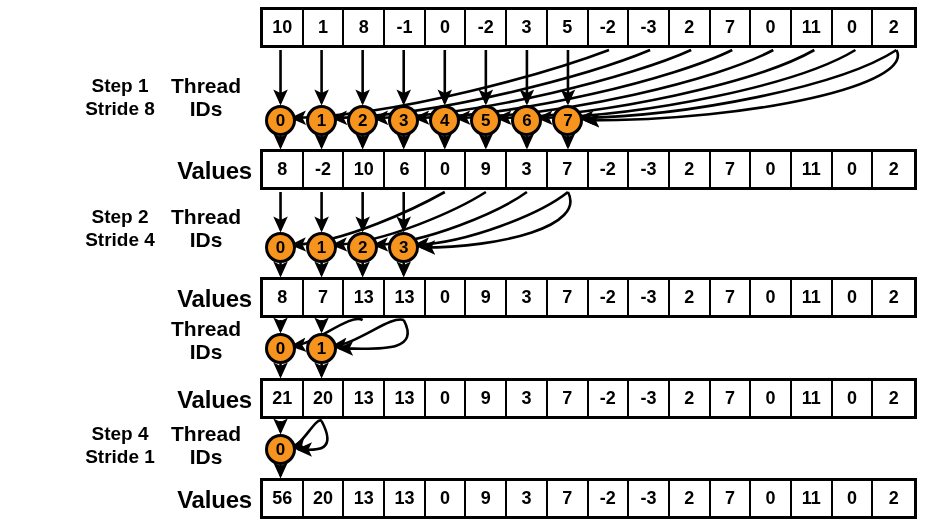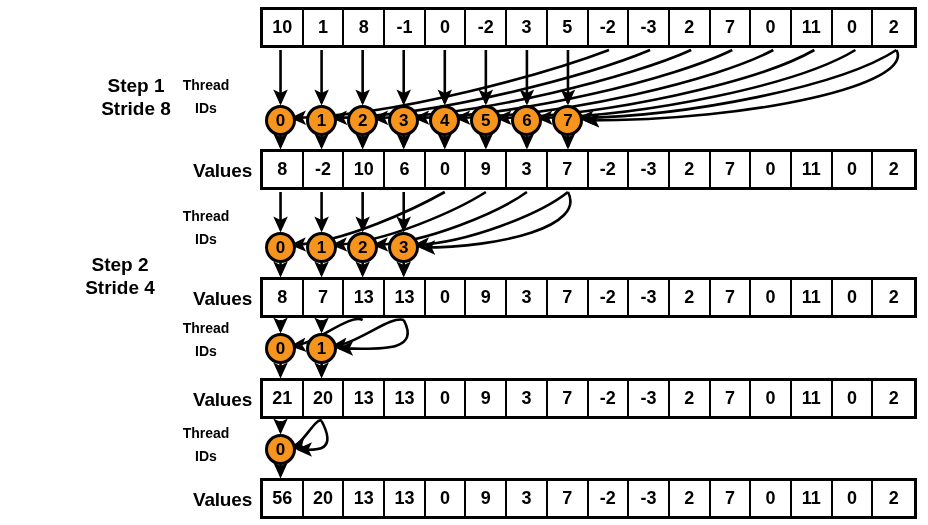--- a/index.html
+++ b/index.html
@@ -20,40 +20,40 @@
   
   .side-label {
     position: absolute;
     font-weight: bold;
     color: #000000;
     text-align: right;
     white-space: nowrap;
     letter-spacing: -0.2px;
   }
   .values-label {
-    font-size: 19px;
+    font-size: 24px;
     line-height: 19px;
   }
   .shared-label {
     font-size: 19px;
     line-height: 19px;
   }
   .step-label {
     position: absolute;
     font-weight: bold;
     font-size: 19px;
     line-height: 23px;
     color: #000000;
     text-align: center;
     white-space: nowrap;
   }
   .thread-label {
     position: absolute;
     font-weight: bold;
-    font-size: 14px;
+    font-size: 21px;
     line-height: 23px;
     color: #000000;
     text-align: center;
     white-space: nowrap;
   }
 
   
   .row {
     position: absolute;
     display: flex;
@@ -181,21 +181,21 @@
       <div class="cell" style="width: 6.25%;">-2</div>
       <div class="cell" style="width: 6.25%;">-3</div>
       <div class="cell" style="width: 6.25%;">2</div>
       <div class="cell" style="width: 6.25%;">7</div>
       <div class="cell" style="width: 6.25%;">0</div>
       <div class="cell" style="width: 6.25%;">11</div>
       <div class="cell" style="width: 6.25%;">0</div>
       <div class="cell" style="width: 6.25%;">2</div>
     </div>
 
-  <div class="step-label" style="left:46px; top:74px; width:180px;">
+  <div class="step-label" style="left:30px; top:74px; width:180px;">
     <span>Step 1</span><br>
     <span>Stride 8</span>
   </div>
   <div class="thread-label" style="left:160px; top:74px; width:92px;">
     <span>Thread</span><br>
     <span>IDs</span>
   </div>
   <div></div>
 
   <div class="side-label values-label" style="left:8px; top:161px; width:244px;">Values</div>
@@ -211,21 +211,21 @@
       <div class="cell" style="width: 6.25%;">-2</div>
       <div class="cell" style="width: 6.25%;">-3</div>
       <div class="cell" style="width: 6.25%;">2</div>
       <div class="cell" style="width: 6.25%;">7</div>
       <div class="cell" style="width: 6.25%;">0</div>
       <div class="cell" style="width: 6.25%;">11</div>
       <div class="cell" style="width: 6.25%;">0</div>
       <div class="cell" style="width: 6.25%;">2</div>
     </div>
 
-  <div class="step-label" style="left:30px; top:205px; width:180px;margin-top:48px;">
+  <div class="step-label" style="left:30px; top:205px; width:180px;">
     <span>Step 2</span><br>
     <span>Stride 4</span>
   </div>
   <div class="thread-label" style="left:160px; top:205px; width:92px;">
     <span>Thread</span><br>
     <span>IDs</span>
   </div>
   <div></div>
 
   <div class="side-label values-label" style="left:8px; top:289px; width:244px;">Values</div>
@@ -267,20 +267,24 @@
       <div class="cell" style="width: 6.25%;">-2</div>
       <div class="cell" style="width: 6.25%;">-3</div>
       <div class="cell" style="width: 6.25%;">2</div>
       <div class="cell" style="width: 6.25%;">7</div>
       <div class="cell" style="width: 6.25%;">0</div>
       <div class="cell" style="width: 6.25%;">11</div>
       <div class="cell" style="width: 6.25%;">0</div>
       <div class="cell" style="width: 6.25%;">2</div>
     </div>
 
+  <div class="step-label" style="left:30px; top:422px; width:180px;">
+    <span>Step 4</span><br>
+    <span>Stride 1</span>
+  </div>
   <div class="thread-label" style="left:160px; top:422px; width:92px;">
     <span>Thread</span><br>
     <span>IDs</span>
   </div>
   <div></div>
 
   <div class="side-label values-label" style="left:8px; top:490px; width:244px;">Values</div>
   <div class="row" style="left:260px; top:478px; width:657px; height:41px;">
       <div class="cell" style="width: 6.25%;">56</div>
       <div class="cell" style="width: 6.25%;">20</div>

